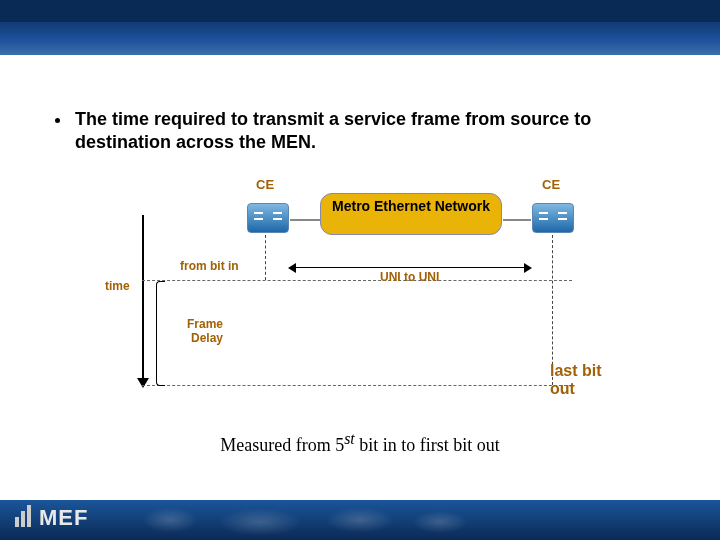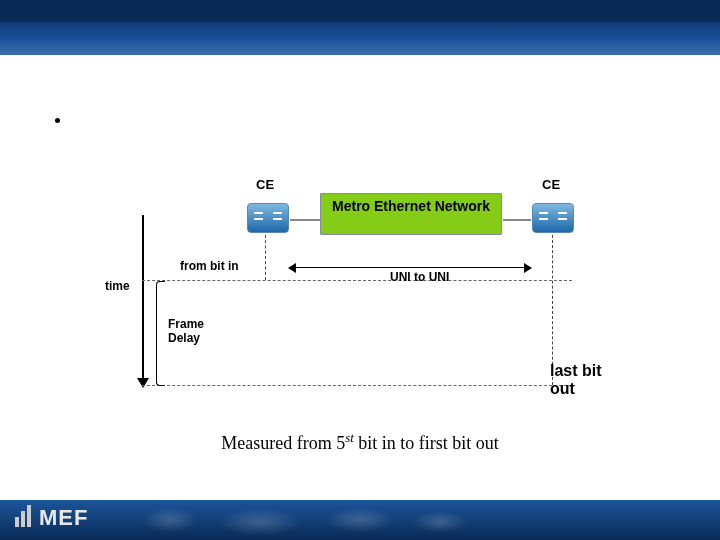--- a/index.html
+++ b/index.html
@@ -6,60 +6,60 @@
   .slide{position:relative;width:720px;height:540px;}
   
   .titlebar{position:absolute;left:0;top:0;width:720px;height:55px;
     background:linear-gradient(to bottom,#0a2a56 0%,#0a2a56 40%,#123b74 40%,#1b4f97 70%,#3c6fae 100%);}
   .title{position:absolute;left:30px;top:12px;color:#fff;font-size:26px;font-weight:bold;}
   
   .bullet-dot{position:absolute;left:55px;top:118px;width:5px;height:5px;background:#000;border-radius:50%;}
   .bullet-text{position:absolute;left:75px;top:108px;font-size:18px;font-weight:bold;color:#000;width:560px;line-height:1.3;}
   
   .diag{position:absolute;left:100px;top:175px;width:520px;height:235px;}
-  .lbl{position:absolute;font-size:13px;font-weight:bold;color:#000000;}
+  .lbl{position:absolute;font-size:13px;font-weight:bold;color:#a16207;}
   
   .ce-left{left:156px;top:2px;}
   .ce-right{left:442px;top:2px;}
   
   .router{position:absolute;width:40px;height:28px;background:linear-gradient(to bottom,#7fb8e0,#1d68a8);border:1px solid #5a86b5;border-radius:4px;}
   .router.left{left:147px;top:28px;}
   .router.right{left:432px;top:28px;}
   .router::before,.router::after{content:"";position:absolute;width:9px;height:2px;background:#fff;}
   .router::before{left:6px;top:8px;box-shadow:0 6px 0 #fff;}
   .router::after{right:6px;top:8px;box-shadow:0 6px 0 #fff;}
   
-  .menbox{position:absolute;left:220px;top:18px;width:182px;height:42px;background:#84cc16;border:1px solid #88a;border-radius:1px;text-align:center;font-size:14px;font-weight:bold;color:#000;line-height:1.25;padding-top:4px;box-sizing:border-box;}
+  .menbox{position:absolute;left:220px;top:18px;width:182px;height:42px;background:#eab308;border:1px solid #88a;border-radius:12px;text-align:center;font-size:14px;font-weight:bold;color:#000;line-height:1.25;padding-top:4px;box-sizing:border-box;}
   
   .seg{position:absolute;height:2px;background:#888;}
   .seg.a{left:190px;top:44px;width:30px;}
   .seg.b{left:403px;top:44px;width:28px;}
   
   .time-lbl{left:5px;top:70px;font-size:12px;font-weight:bold;margin-top:34px;}
   .time-line{position:absolute;left:42px;top:40px;width:2px;height:165px;background:#000;}
   .time-arrow{position:absolute;left:37px;top:203px;width:0;height:0;border-left:6px solid transparent;border-right:6px solid transparent;border-top:10px solid #000;}
   
   .firstbit-lbl{left:80px;top:84px;font-size:12px;}
   .firstbit-line-v{position:absolute;left:165px;top:60px;width:1px;height:45px;border-left:1px dashed #444;}
   .firstbit-line-h{position:absolute;left:42px;top:105px;width:430px;height:1px;border-top:1px dashed #666;}
   
   .lastbit-lbl{left:450px;top:187px;font-size:16px;}
   .lastbit-line-v{position:absolute;left:452px;top:60px;width:1px;height:150px;border-left:1px dashed #444;}
   .lastbit-line-h{position:absolute;left:42px;top:210px;width:430px;height:1px;border-top:1px dashed #666;}
   
-  .framedelay-lbl{left:68px;top:142px;font-size:12px;text-align:left;width:55px;}
+  .framedelay-lbl{left:68px;top:142px;font-size:12px;text-align:right;width:55px;}
   .brace{position:absolute;left:56px;top:106px;width:8px;height:103px;border-left:1.5px solid #000;border-top:1.5px solid #000;border-bottom:1.5px solid #000;border-top-left-radius:4px;border-bottom-left-radius:4px;}
   
   .uni-line{position:absolute;left:195px;top:92px;width:230px;height:1px;border-top:1.5px solid #000;}
   .uni-arr-l{position:absolute;left:188px;top:88px;width:0;height:0;border-top:5px solid transparent;border-bottom:5px solid transparent;border-right:8px solid #000;}
   .uni-arr-r{position:absolute;left:424px;top:88px;width:0;height:0;border-top:5px solid transparent;border-bottom:5px solid transparent;border-left:8px solid #000;}
-  .uni-lbl{left:290px;top:95px;font-size:12px;}
+  .uni-lbl{left:280px;top:95px;font-size:12px;}
   
   .caption{position:absolute;left:0;top:430px;width:720px;text-align:center;font-family:"Times New Roman",serif;font-size:18px;color:#000;}
-  .caption .sup{font-size:13px;vertical-align:super;font-style:italic;}
+  .caption .sup{font-size:16px;vertical-align:super;font-style:italic;}
   
   .footer{position:absolute;left:0;bottom:0;width:720px;height:40px;background:linear-gradient(to bottom,#1b559a,#0a2a56);padding-left:37px;}
   .mef-logo{position:absolute;left:15px;bottom:7px;color:#e8e8e8;font-size:22px;font-weight:bold;letter-spacing:1px;}
   .mef-logo .bars{display:inline-block;margin-right:6px;vertical-align:-2px;}
   .mef-logo .bars span{display:inline-block;width:4px;background:#ccc;margin-right:2px;}
   .mef-logo .bars span:nth-child(1){height:10px;}
   .mef-logo .bars span:nth-child(2){height:16px;}
   .mef-logo .bars span:nth-child(3){height:22px;}
   .pagenum{position:absolute;right:15px;bottom:10px;color:#f5b53c;font-size:14px;font-weight:bold;}
   .footer-map{position:absolute;left:130px;bottom:0;width:350px;height:40px;opacity:.18;
@@ -68,20 +68,21 @@
                radial-gradient(ellipse 50px 18px at 230px 20px,#fff 0%,transparent 70%),
                radial-gradient(ellipse 40px 16px at 310px 22px,#fff 0%,transparent 70%);}
 </style>
 </head>
 <body>
 <div class="slide">
 
   <div class="titlebar"></div>
 
   <div class="bullet-dot"></div>
+  <div class="bullet-text">The time required to transmit a service frame from source to destination across the MEN.</div>
 
   <div class="diag">
     <div class="lbl ce-left">CE</div>
     <div class="lbl ce-right">CE</div>
     <div class="router left"></div>
     <div class="router right"></div>
     <div class="seg a"></div>
     <div class="seg b"></div>
     <div class="menbox">Metro Ethernet Network</div>
 

